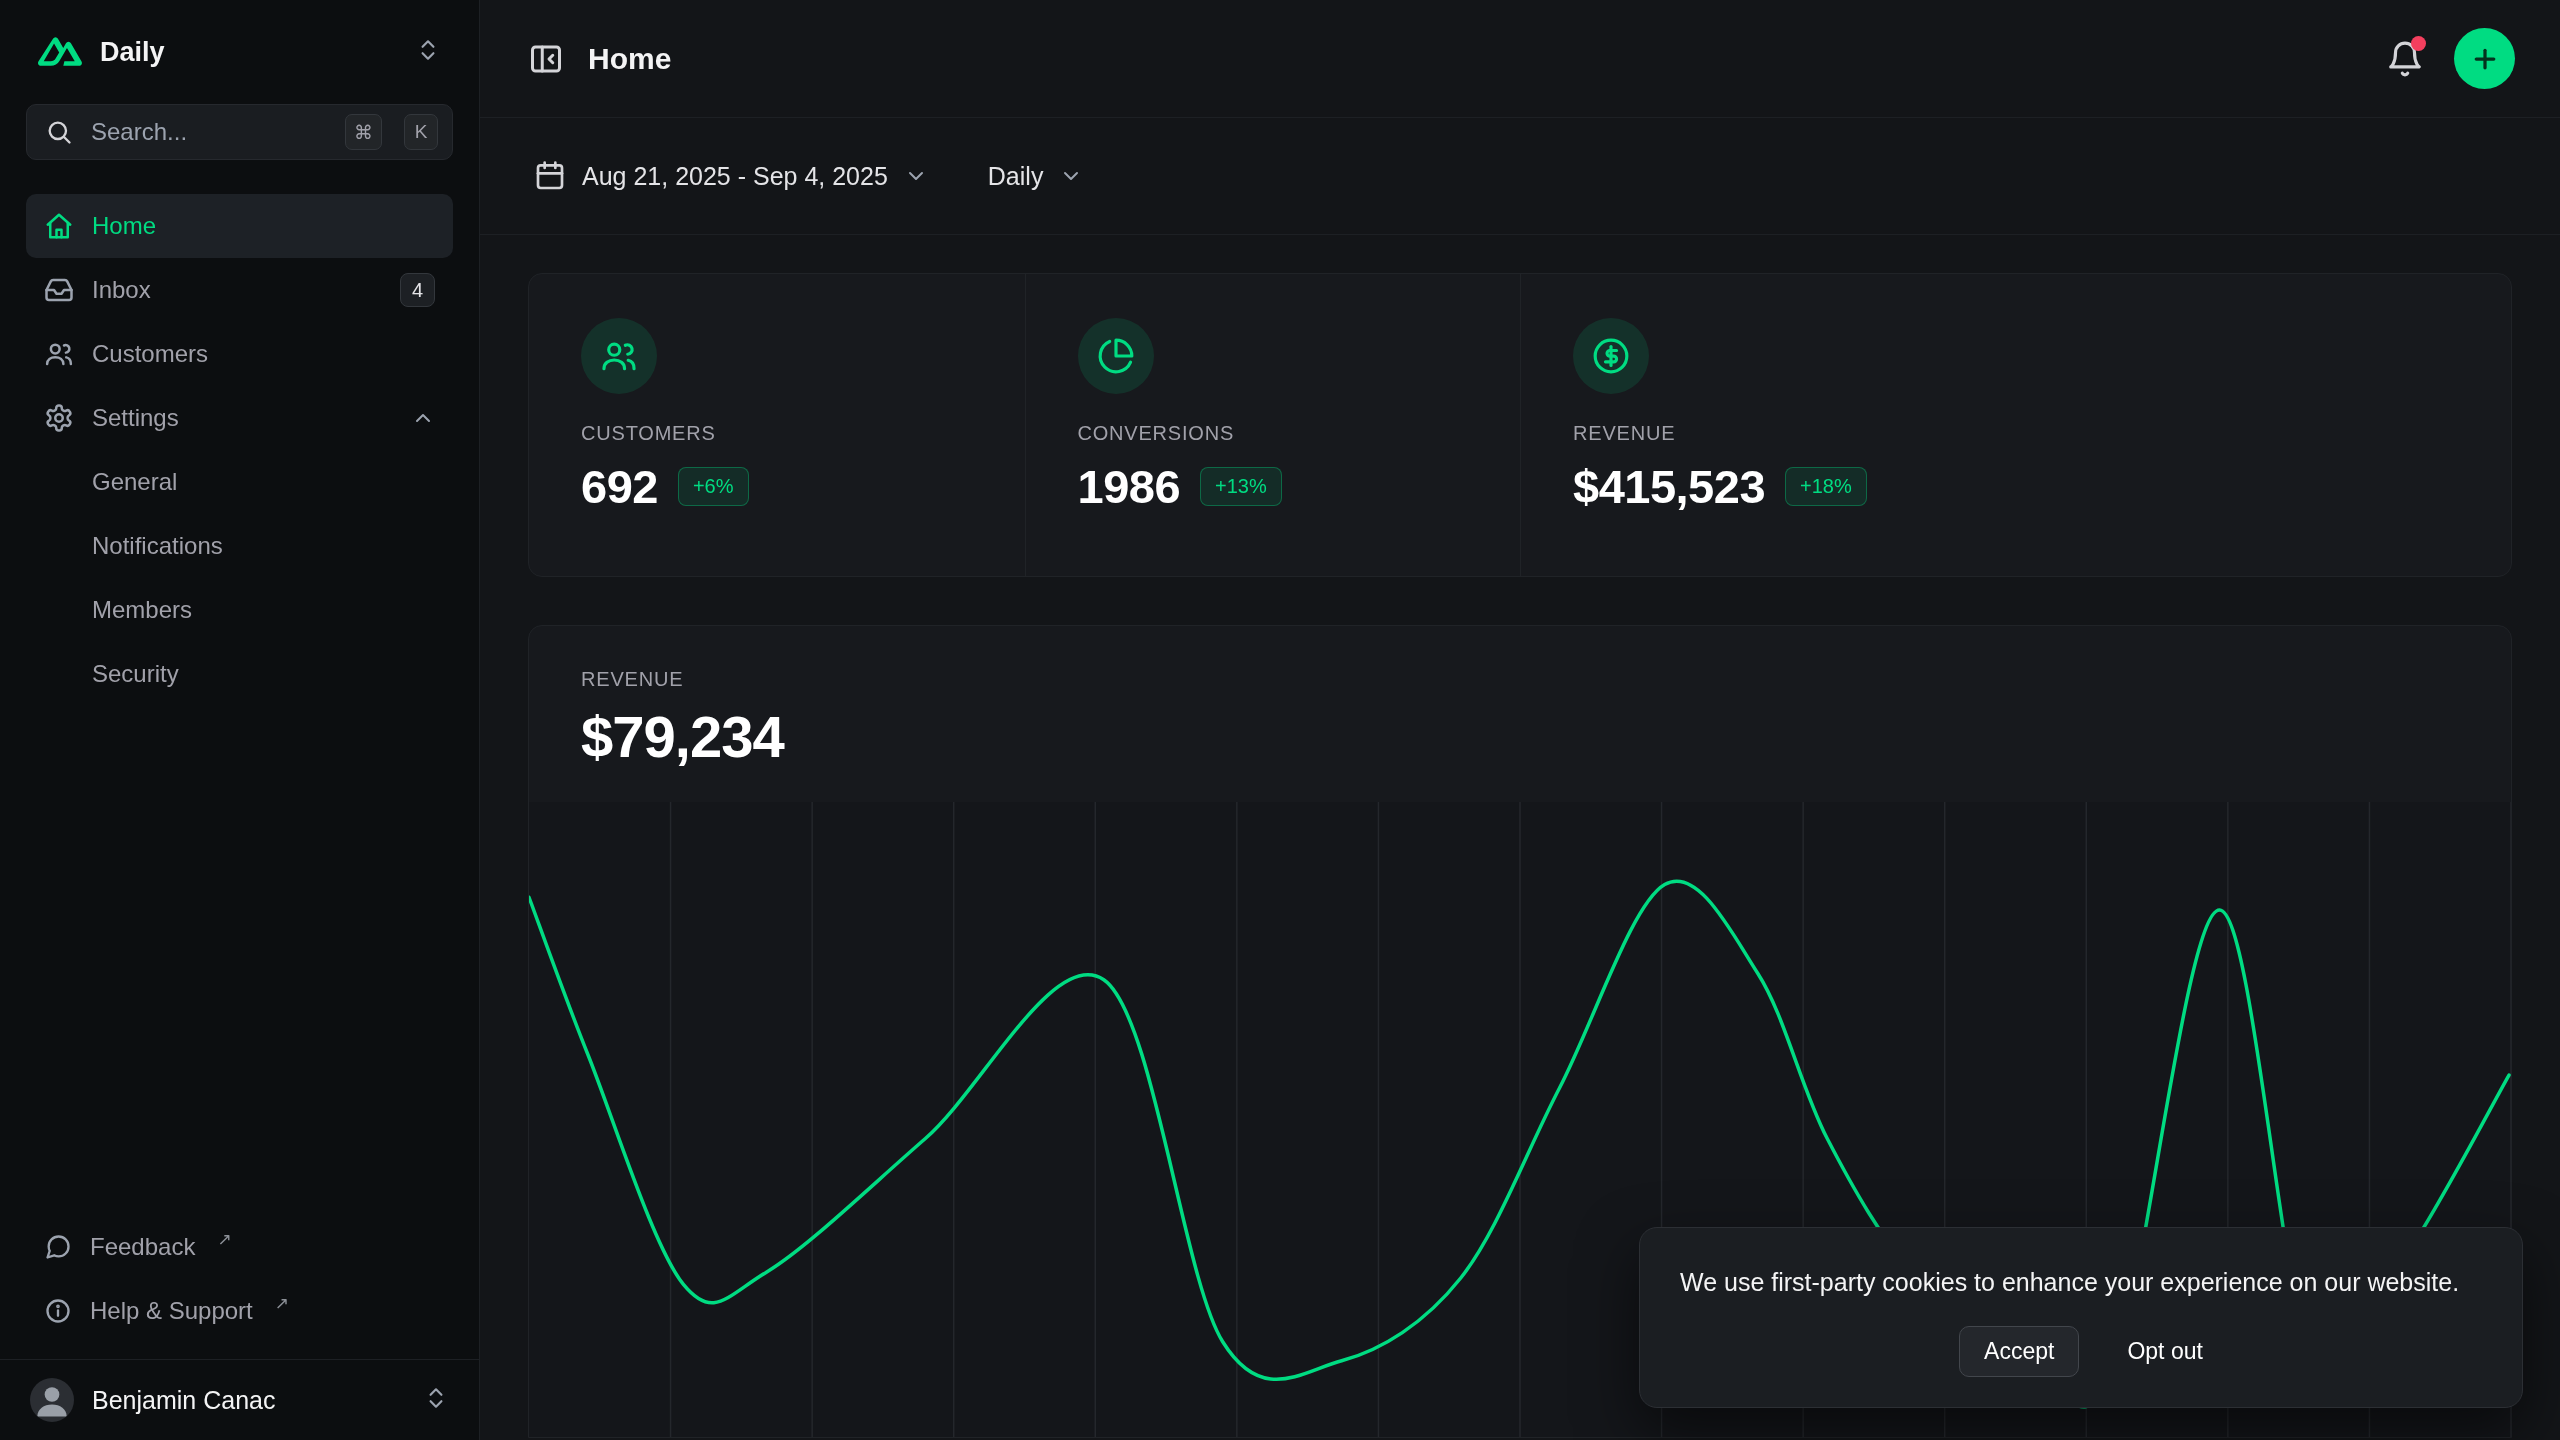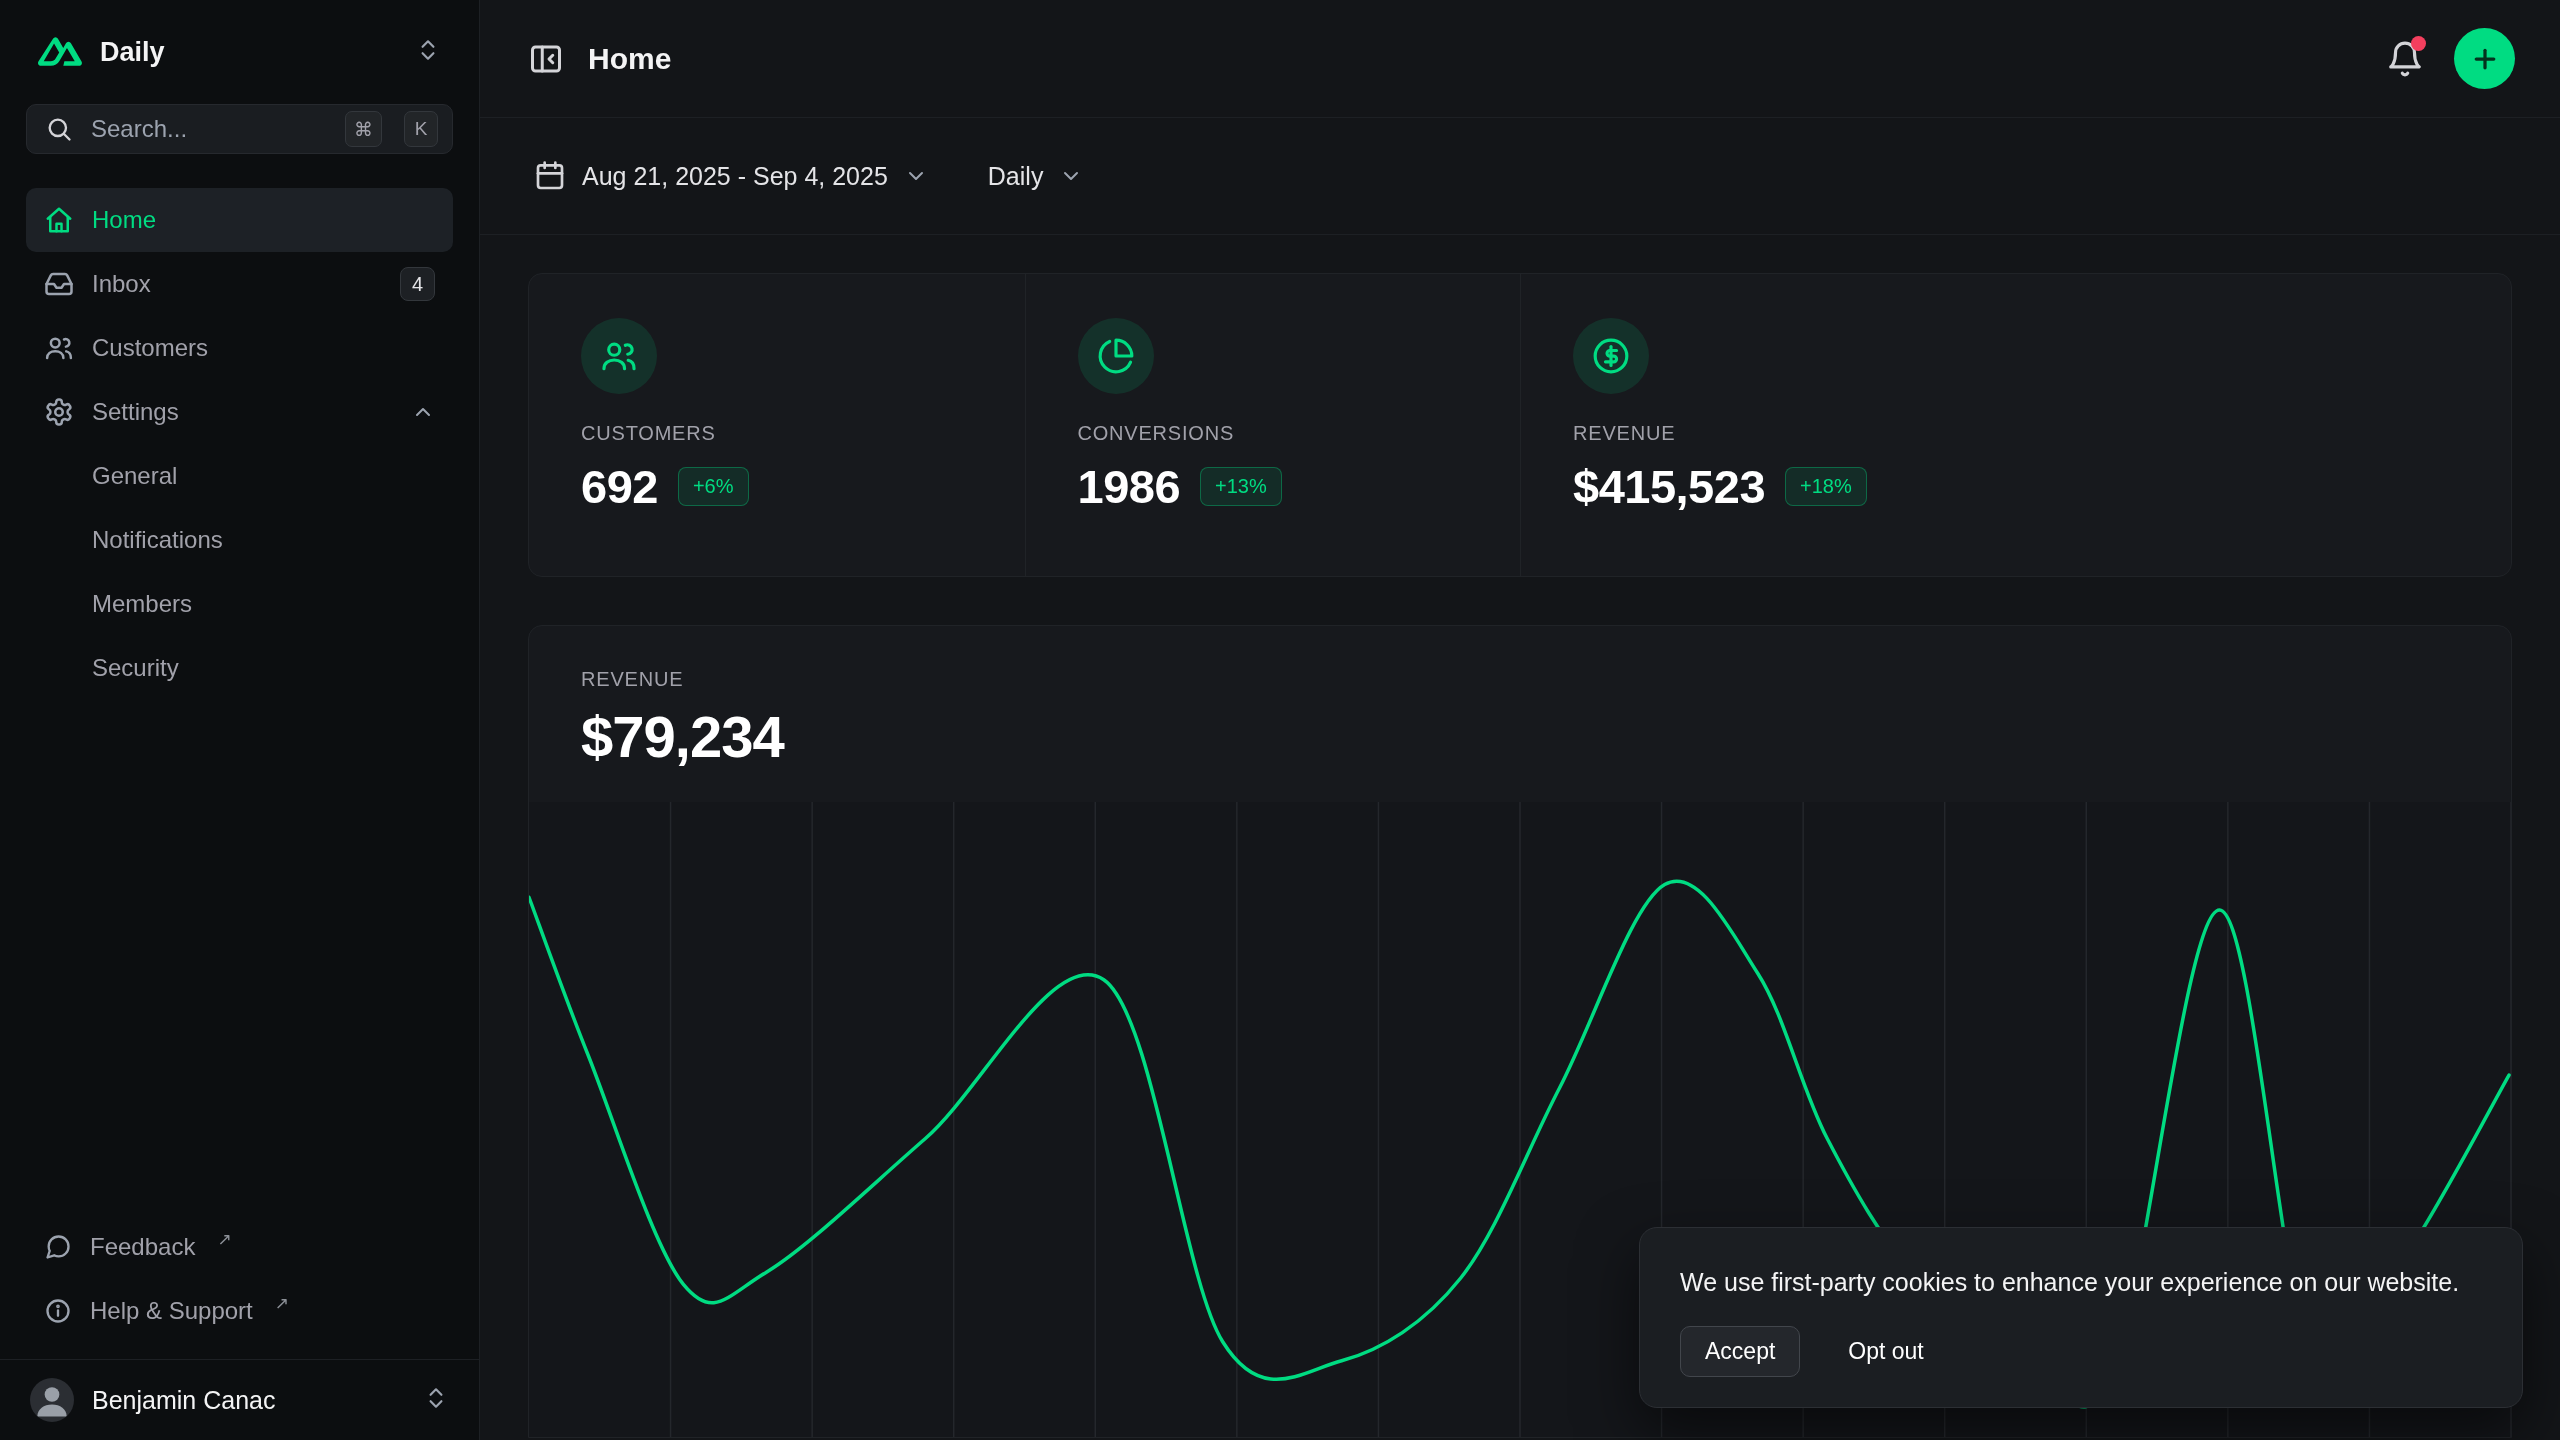--- a/index.html
+++ b/index.html
@@ -7,21 +7,21 @@
   body{width:2560px;height:1440px;overflow:hidden;font-family:"Liberation Sans","DejaVu Sans",sans-serif;color:#f4f4f5;}
   .app{display:flex;width:2560px;height:1440px;background:#131518;}
 
   
   .sidebar{width:480px;min-width:480px;background:#0c0e10;border-right:1px solid #1d2024;display:flex;flex-direction:column;}
   .sidebar-top{padding:26px 26px 0;display:flex;flex-direction:column;flex:1;overflow:hidden;}
   .brand-row{display:flex;align-items:center;gap:18px;padding:10px 12px;border-radius:12px;cursor:pointer;}
   .brand-logo{width:44px;height:32px;display:flex;align-items:center;}
   .brand-name{font-size:27px;font-weight:600;color:#f4f4f5;flex:1;}
   .updown{color:#9ca3af;}
-  .search-box{margin-top:26px;height:50px;background:#1a1d21;border:1px solid #26292e;border-radius:10px;display:flex;align-items:center;padding:0 14px 0 18px;gap:16px;cursor:text;}
+  .search-box{margin-top:26px;height:56px;background:#1a1d21;border:1px solid #26292e;border-radius:10px;display:flex;align-items:center;padding:0 14px 0 18px;gap:16px;cursor:text;}
   .search-box input{flex:1;background:transparent;border:none;outline:none;color:#e4e4e7;font-size:24px;font-family:inherit;min-width:0;}
   .search-box input::placeholder{color:#9ca3af;}
   .kbd{background:#222528;border:1px solid #33373c;border-radius:7px;color:#a1a1aa;font-size:19px;min-width:34px;height:36px;display:flex;align-items:center;justify-content:center;padding:0 8px;margin-left:6px;}
   .nav{margin-top:34px;display:flex;flex-direction:column;}
   .nav-item{height:64px;display:flex;align-items:center;gap:18px;padding:0 18px;border-radius:10px;color:#a1a1aa;font-size:24px;cursor:pointer;}
   .nav-item .ni-icon{display:flex;color:#9ca3af;}
   .nav-item.active{background:#1d2126;color:#00dc82;font-weight:500;}
   .nav-item.active .ni-icon{color:#00dc82;}
   .nav-badge{margin-left:auto;min-width:35px;height:34px;border:1px solid #33373c;background:#1d2024;border-radius:8px;color:#e4e4e7;font-size:20px;display:flex;align-items:center;justify-content:center;padding:0 8px;}
   .nav-chevron{margin-left:auto;color:#9ca3af;display:flex;}
@@ -63,21 +63,21 @@
   .revenue-card{position:relative;background:#17191d;border:1px solid #202327;border-radius:14px 14px 0 0;height:813px;overflow:hidden;}
   .revenue-head{padding:42px 0 0 52px;}
   .revenue-label{font-size:20px;letter-spacing:0.8px;color:#a1a1aa;font-weight:500;}
   .revenue-value{margin-top:12px;font-size:58px;font-weight:700;letter-spacing:-1px;color:#fff;}
   .chart{position:absolute;left:0;right:0;top:176px;bottom:0;background:#14161a;}
   .chart svg{display:block;width:100%;height:100%;}
 
   
   .cookie{position:fixed;right:37px;bottom:32px;width:884px;background:#1b1e22;border:1px solid #2c2f34;border-radius:18px;padding:34px 40px 30px;box-shadow:0 24px 60px rgba(0,0,0,0.55);z-index:50;}
   .cookie-text{font-size:25px;line-height:1.62;color:#f4f4f5;}
-  .cookie-actions{margin-top:24px;display:flex;align-items:center;gap:48px;}
+  .cookie-actions{margin-top:24px;display:flex;align-items:center;gap:48px;justify-content:center;}
   .accept-btn{font-size:23px;font-family:inherit;color:#fff;background:#24272c;border:1px solid #42464c;border-radius:10px;padding:11px 24px;cursor:pointer;}
   .optout-btn{font-size:23px;font-family:inherit;color:#fff;background:none;border:none;padding:0;cursor:pointer;}
 </style>
 </head>
 <body>
 
 <div class="app">
 
   <aside class="sidebar">
     <div class="sidebar-top">

